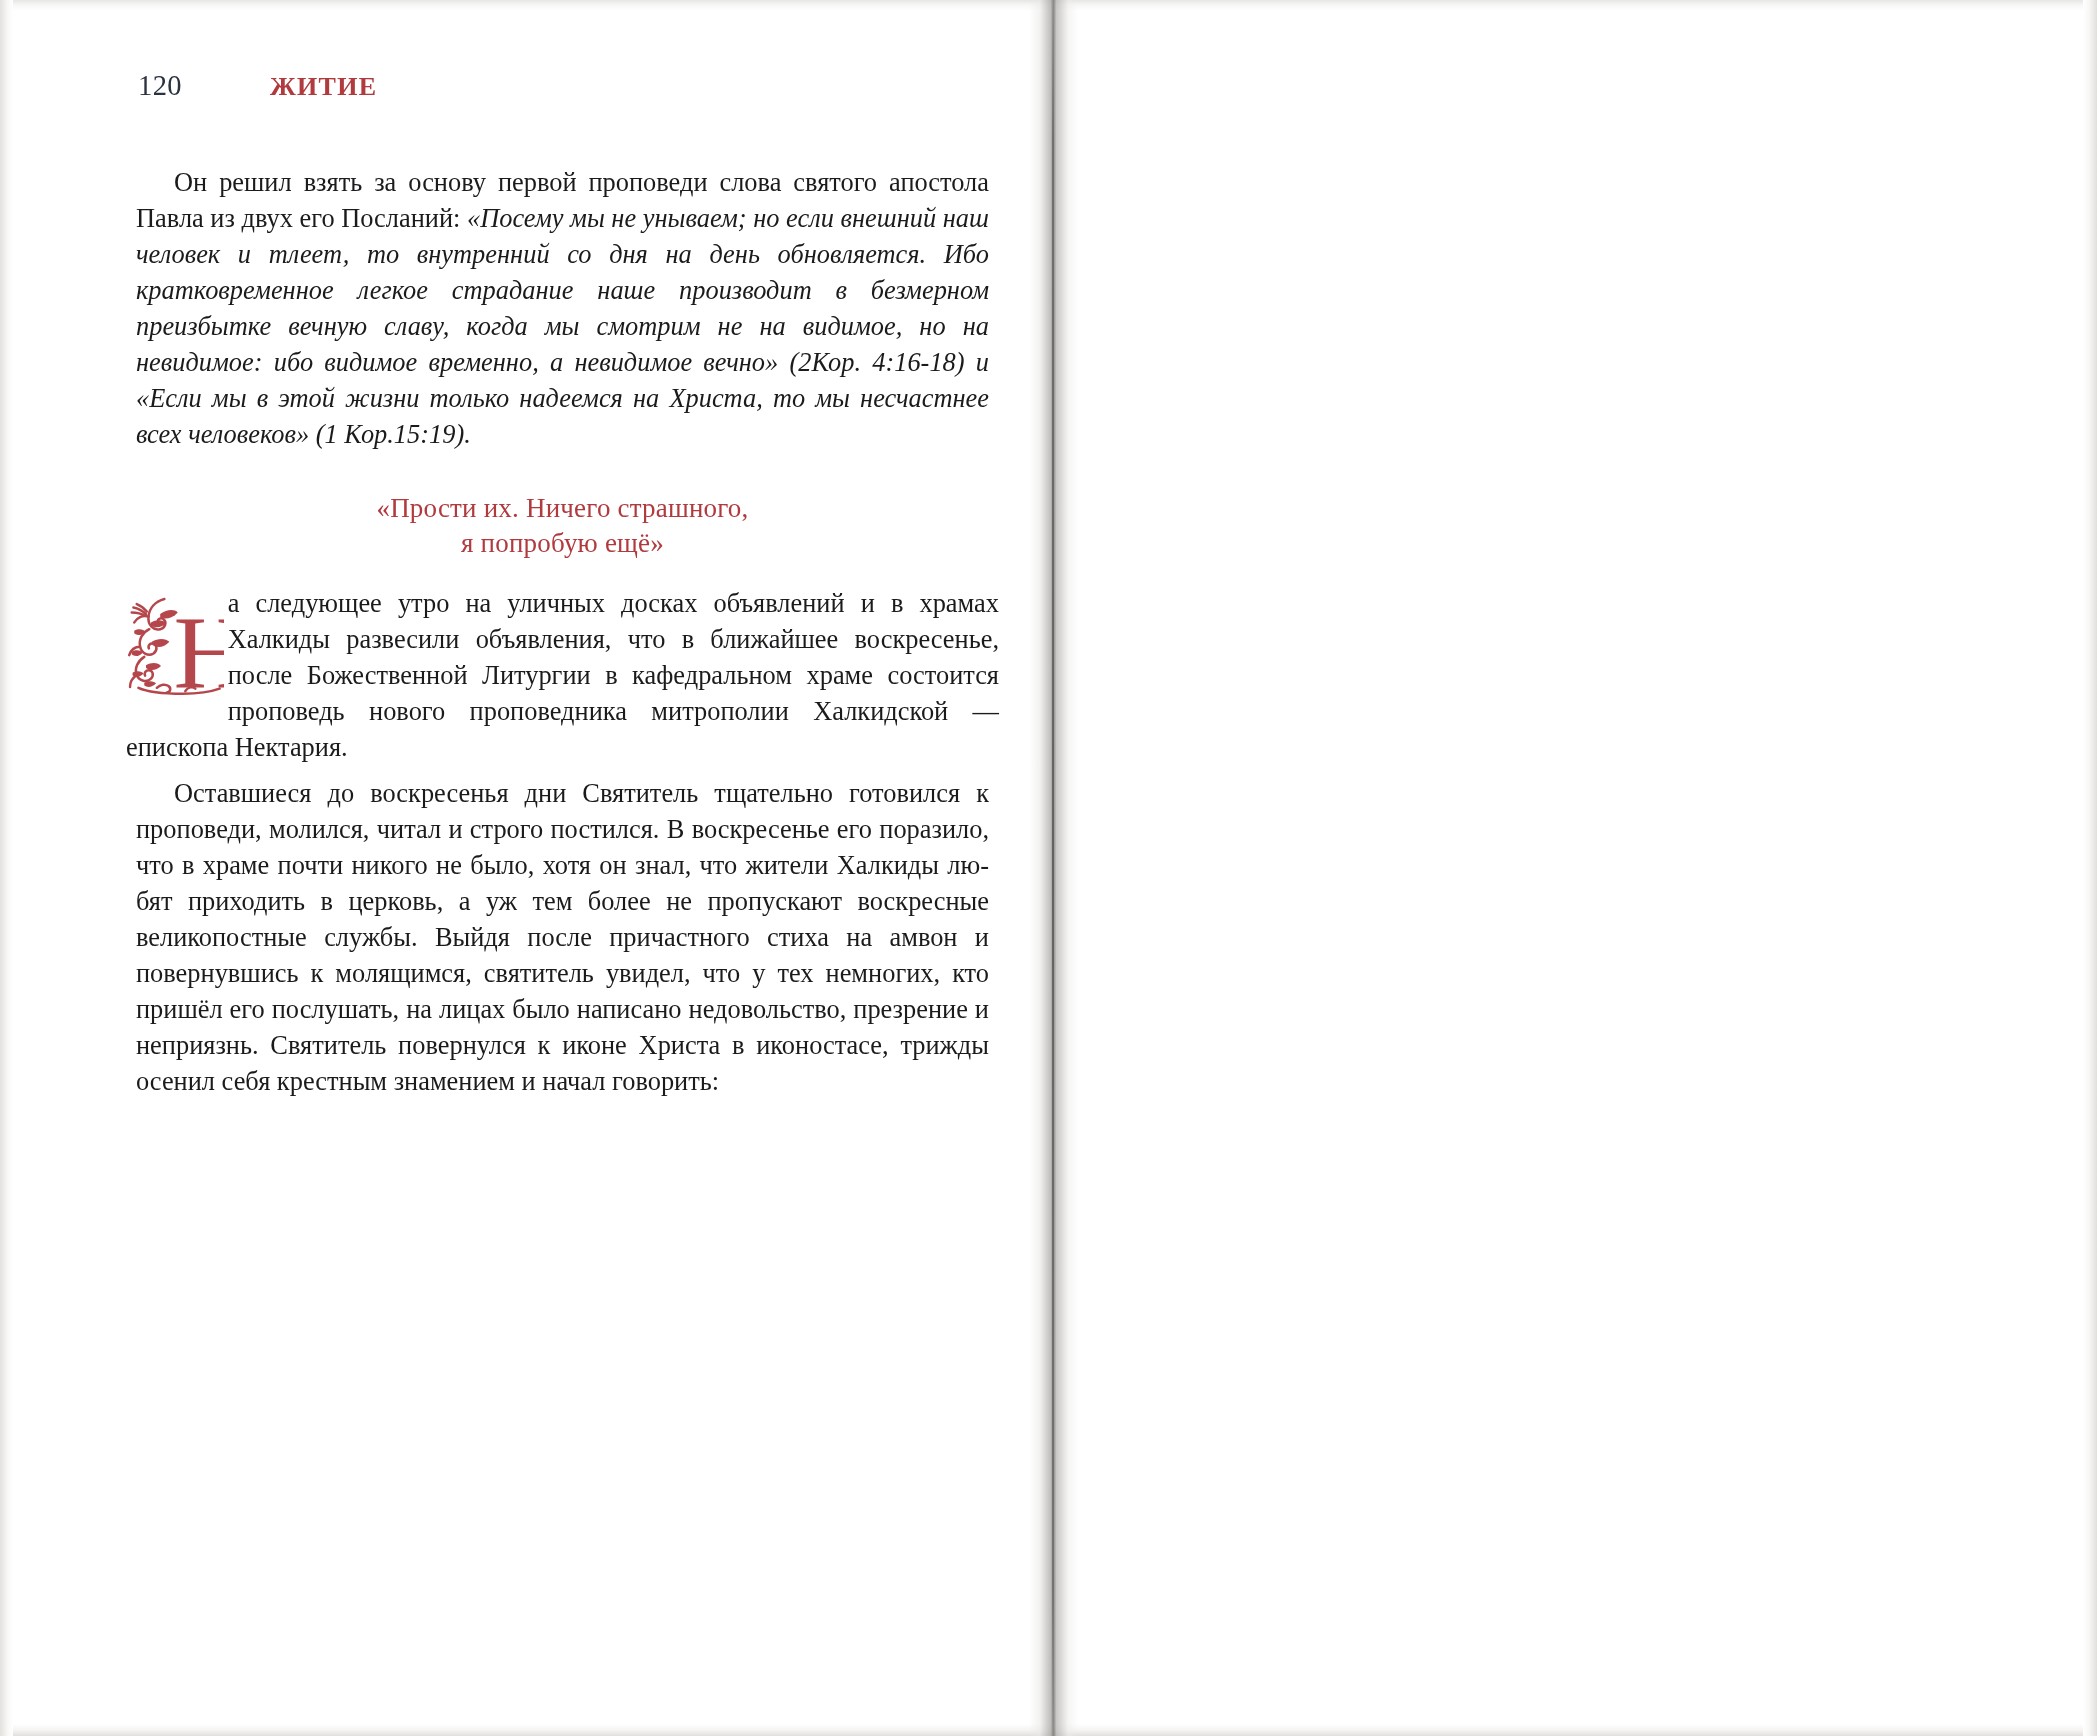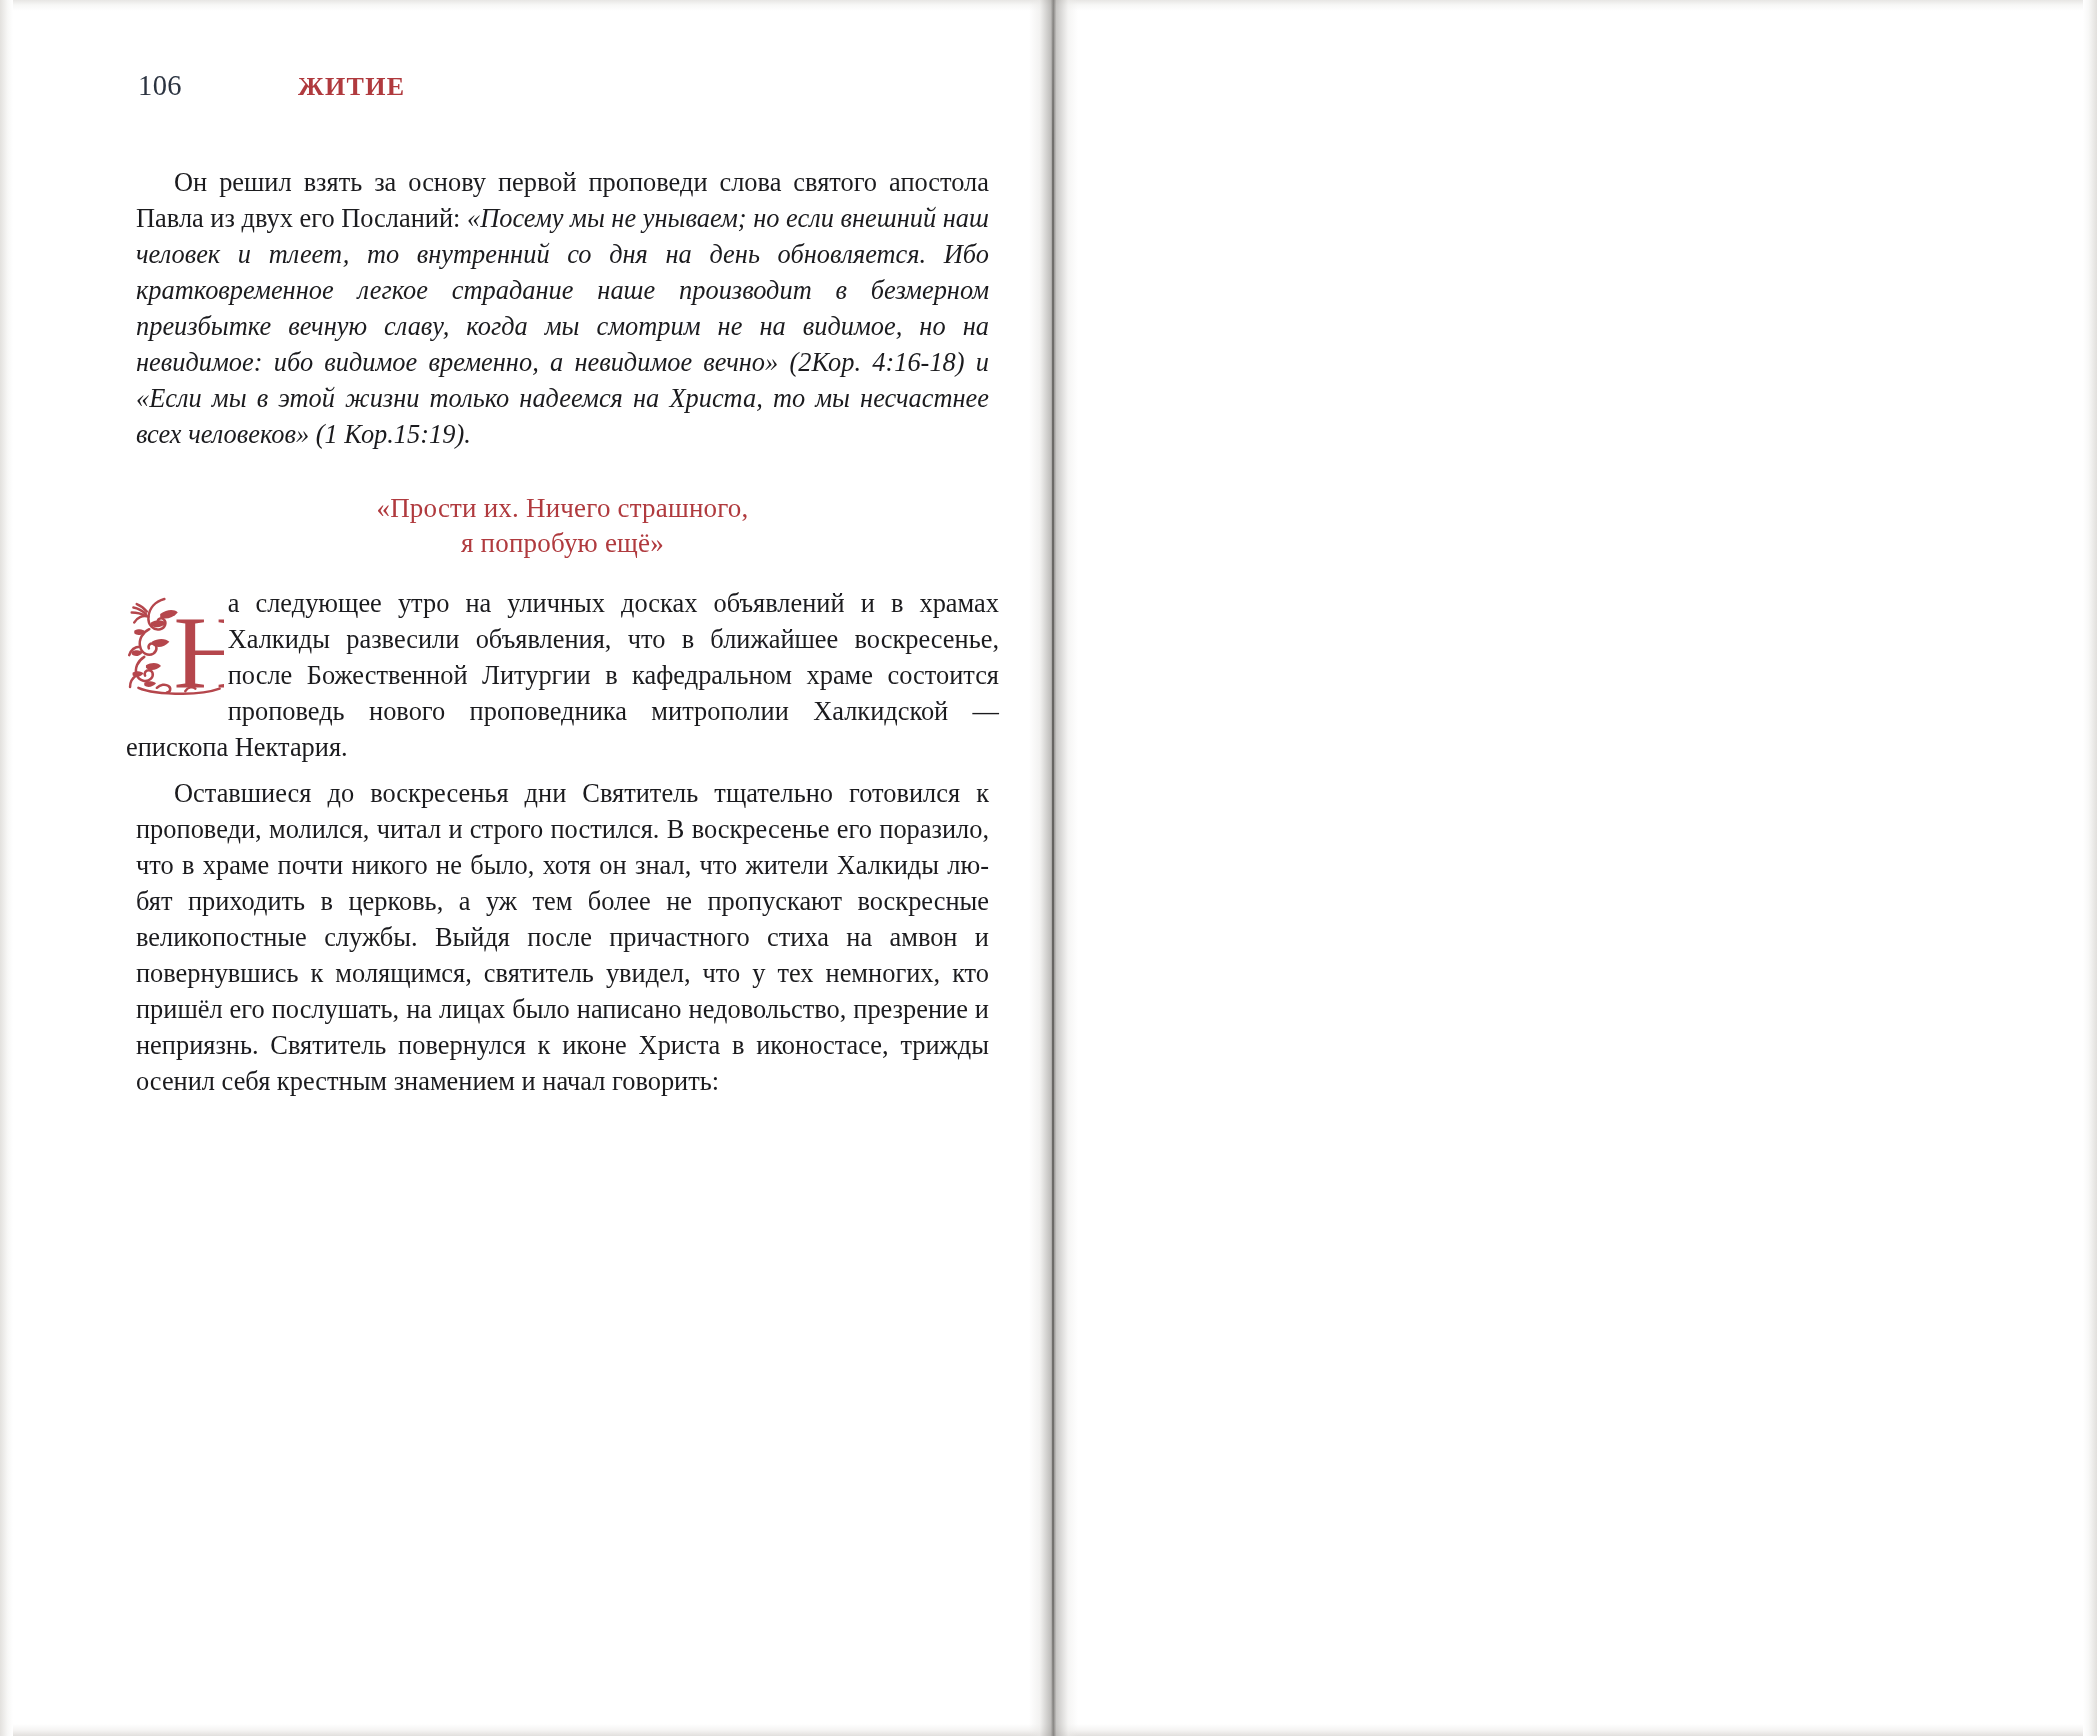--- a/index.html
+++ b/index.html
@@ -102,21 +102,21 @@
     line-height: 1;
   }
   .head-title {
     font-family: "Liberation Serif", "DejaVu Serif", serif;
     font-size: 26px;
     font-weight: 700;
     color: #b03a3e;
     line-height: 1;
   }
   #running-head-left .head-title {
-    margin-left: 116px;
+    margin-left: 88px;
     letter-spacing: 1.3px;
   }
 
   
   .column {
     position: absolute;
     top: 154px;
     font-family: "Liberation Serif", "DejaVu Serif", serif;
     font-size: 26.4px;
     line-height: 36px;
@@ -174,21 +174,21 @@
 <div id="page">
 
   <div class="scan-edge-top"></div>
   <div class="scan-edge-bottom"></div>
   <div class="scan-edge-left"></div>
   <div class="scan-edge-right"></div>
 
   <div class="page-half" id="page-left">
 
     <div class="running-head" id="running-head-left">
-      <span class="folio">106</span>
+      <span class="folio">120</span>
       <span class="head-title">ЖИТИЕ</span>
     </div>
 
     <div class="column" id="column-left">
 
       <p class="para">
         <span>Он решил взять за основу первой проповеди слова свя­того апостола Павла из двух его Посланий: </span><span class="quote-italic">«Посему мы не унываем; но если внешний наш человек и тлеет, то внутренний со дня на день обновляется. Ибо кратковре­менное легкое страдание наше производит в безмерном преизбытке вечную славу, когда мы смотрим не на види­мое, но на невидимое: ибо видимое временно, а невидимое вечно»</span><span class="quote-italic"> (2Кор. 4:16-18) и </span><span class="quote-italic">«Если мы в этой жизни только надеемся на Христа, то мы несчастнее всех человеков»</span><span class="quote-italic"> (1 Кор.15:19).</span>
       </p>
 
       <div class="section-heading">

